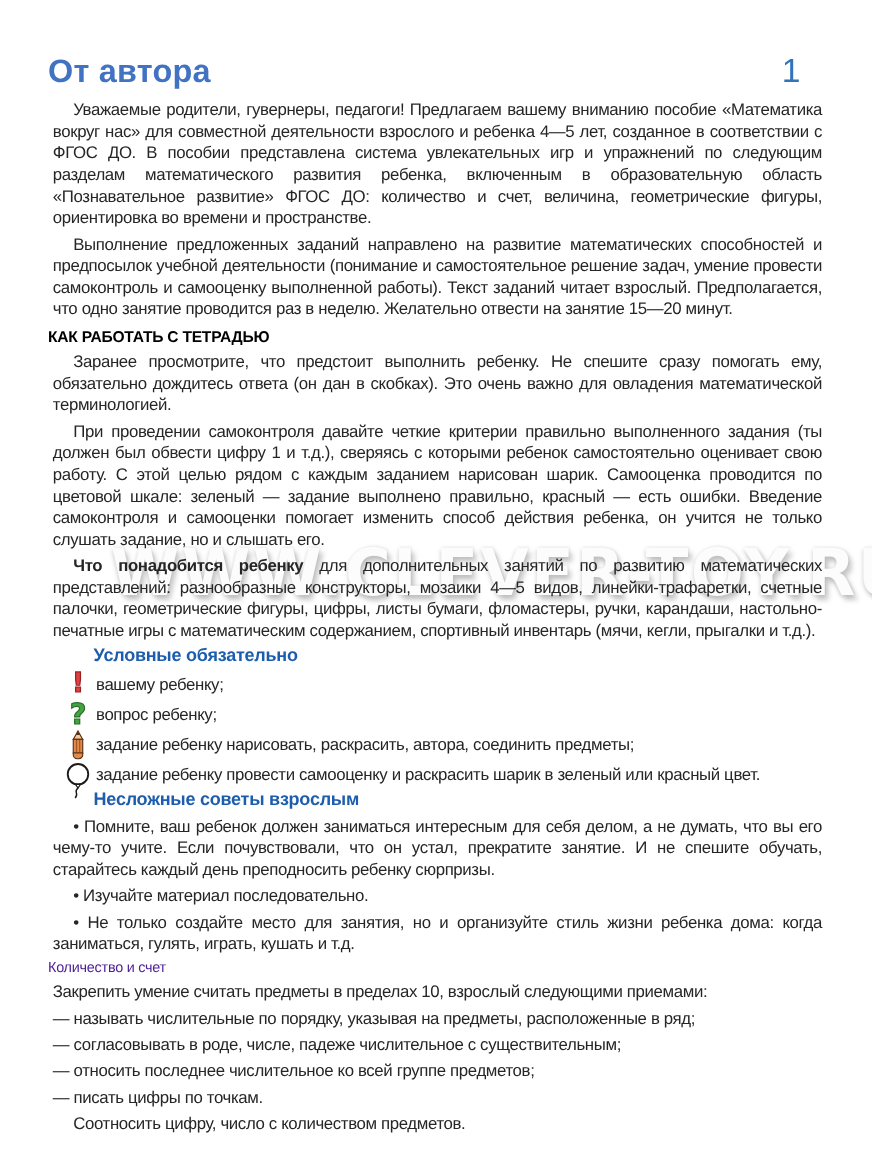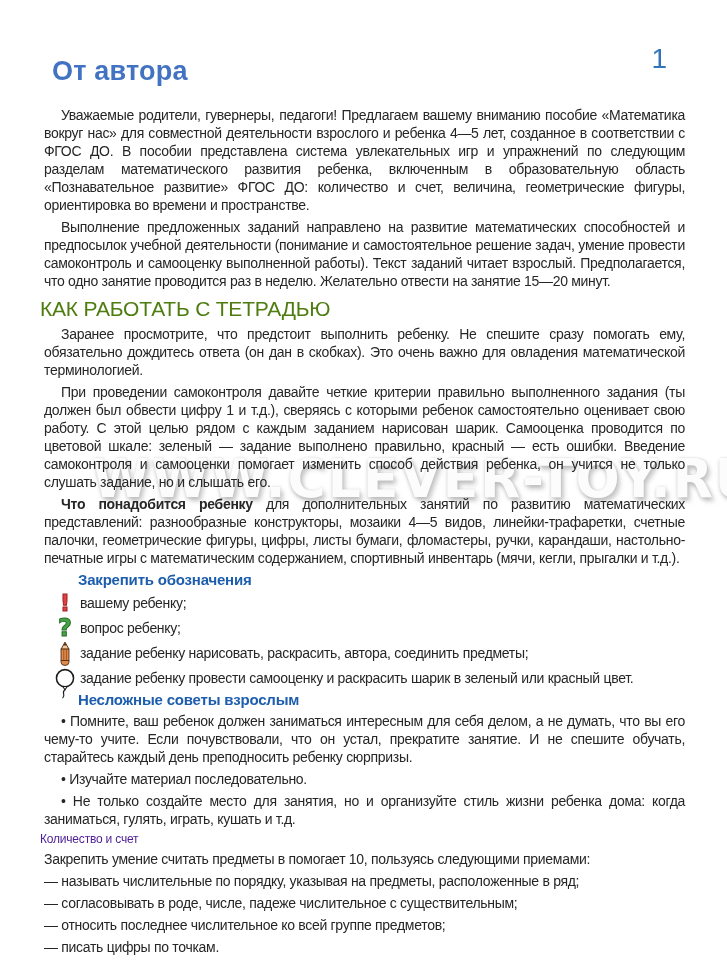--- a/index.html
+++ b/index.html
@@ -35,21 +35,21 @@
     z-index: 2;
     padding: 44px 38px 0 40px;
   }
   .title-row {
     display: flex;
     justify-content: space-between;
     align-items: flex-start;
     margin-bottom: 7px;
   }
   .page-title {
-    margin: 12px;
+    margin: 0;
     font-size: 27px;
     font-weight: bold;
     color: #4273c2;
     letter-spacing: 0.2px;
   }
   .page-num {
     font-size: 28px;
     line-height: 30px;
     color: #3274ba;
     margin-right: 22px;
@@ -60,23 +60,23 @@
     font-size: 14px;
     line-height: 18px;
     letter-spacing: -0.3px;
     text-align: justify;
     text-indent: 17px;
     color: #262626;
   }
   p.body b { letter-spacing: -0.3px; }
   .sec-heading {
     margin: 7px 0 3px 0;
-    font-size: 21px;
-    font-weight: normal;
-    color: #4d7c0f;
+    font-size: 13px;
+    font-weight: bold;
+    color: #000000;
     letter-spacing: -0.2px;
   }
   .sub-heading {
     margin: 1px 0 3px 38px;
     font-size: 15px;
     font-weight: bold;
     color: #1d5dad;
     letter-spacing: -0.2px;
   }
   .legend-row {
@@ -140,21 +140,21 @@
     </div>
 
     <p class="body">Уважаемые родители, гувернеры, педагоги! Предлагаем вашему вниманию пособие «Математика вокруг нас» для совместной деятельности взрослого и ребенка 4—5 лет, созданное в соответствии с ФГОС ДО. В пособии представлена система увлекательных игр и упражнений по следующим разделам математического развития ребенка, включенным в образовательную область «Познавательное развитие» ФГОС ДО: количество и счет, величина, геометрические фигуры, ориентировка во времени и пространстве.</p>
     <p class="body">Выполнение предложенных заданий направлено на развитие математических способностей и предпосылок учебной деятельности (понимание и самостоятельное решение задач, умение провести самоконтроль и самооценку выполненной работы). Текст заданий читает взрослый. Предполагается, что одно занятие проводится раз в неделю. Желательно отвести на занятие 15—20 минут.</p>
 
     <h2 class="sec-heading">КАК РАБОТАТЬ С ТЕТРАДЬЮ</h2>
     <p class="body">Заранее просмотрите, что предстоит выполнить ребенку. Не спешите сразу помогать ему, обязательно дождитесь ответа (он дан в скобках). Это очень важно для овладения математической терминологией.</p>
     <p class="body">При проведении самоконтроля давайте четкие критерии правильно выполненного задания (ты должен был обвести цифру 1 и т.д.), сверяясь с которыми ребенок самостоятельно оценивает свою работу. С этой целью рядом с каждым заданием нарисован шарик. Самооценка проводится по цветовой шкале: зеленый — задание выполнено правильно, красный — есть ошибки. Введение самоконтроля и самооценки помогает изменить способ действия ребенка, он учится не только слушать задание, но и слышать его.</p>
     <p class="body"><b>Что понадобится ребенку</b><span> для дополнительных занятий по развитию математических представлений: разнообразные конструкторы, мозаики 4—5 видов, линейки-трафаретки, счетные палочки, геометрические фигуры, цифры, листы бумаги, фломастеры, ручки, карандаши, настольно-печатные игры с математическим содержанием, спортивный инвентарь (мячи, кегли, прыгалки и т.д.).</span></p>
 
-    <h3 class="sub-heading">Закрепить обозначения</h3>
+    <h3 class="sub-heading">Условные обязательно</h3>
 
     <div class="legend-row">
       <span class="legend-icon-box">
         <span class="glyph-excl">!</span>
       </span>
       <span class="legend-text">вашему ребенку;</span>
     </div>
 
     <div class="legend-row">
       <span class="legend-icon-box">
@@ -187,21 +187,21 @@
       </span>
       <span class="legend-text">задание ребенку провести самооценку и раскрасить шарик в зеленый или красный цвет.</span>
     </div>
 
     <h3 class="sub-heading">Несложные советы взрослым</h3>
     <p class="body">• Помните, ваш ребенок должен заниматься интересным для себя делом, а не думать, что вы его чему-то учите. Если почувствовали, что он устал, прекратите занятие. И не спешите обучать, старайтесь каждый день преподносить ребенку сюрпризы.</p>
     <p class="body">• Изучайте материал последовательно.</p>
     <p class="body">• Не только создайте место для занятия, но и организуйте стиль жизни ребенка дома: когда заниматься, гулять, играть, кушать и т.д.</p>
 
     <h4 class="bold-sub">Количество и счет</h4>
-    <p class="body noindent">Закрепить умение считать предметы в помогает 10, пользуясь следующими приемами:</p>
+    <p class="body noindent">Закрепить умение считать предметы в пределах 10, взрослый следующими приемами:</p>
     <p class="body noindent">— называть числительные по порядку, указывая на предметы, расположенные в ряд;</p>
     <p class="body noindent">— согласовывать в роде, числе, падеже числительное с существительным;</p>
     <p class="body noindent">— относить последнее числительное ко всей группе предметов;</p>
     <p class="body noindent">— писать цифры по точкам.</p>
     <p class="body">Соотносить цифру, число с количеством предметов.</p>
 
   </div>
 </div>
 
 </body></html>

